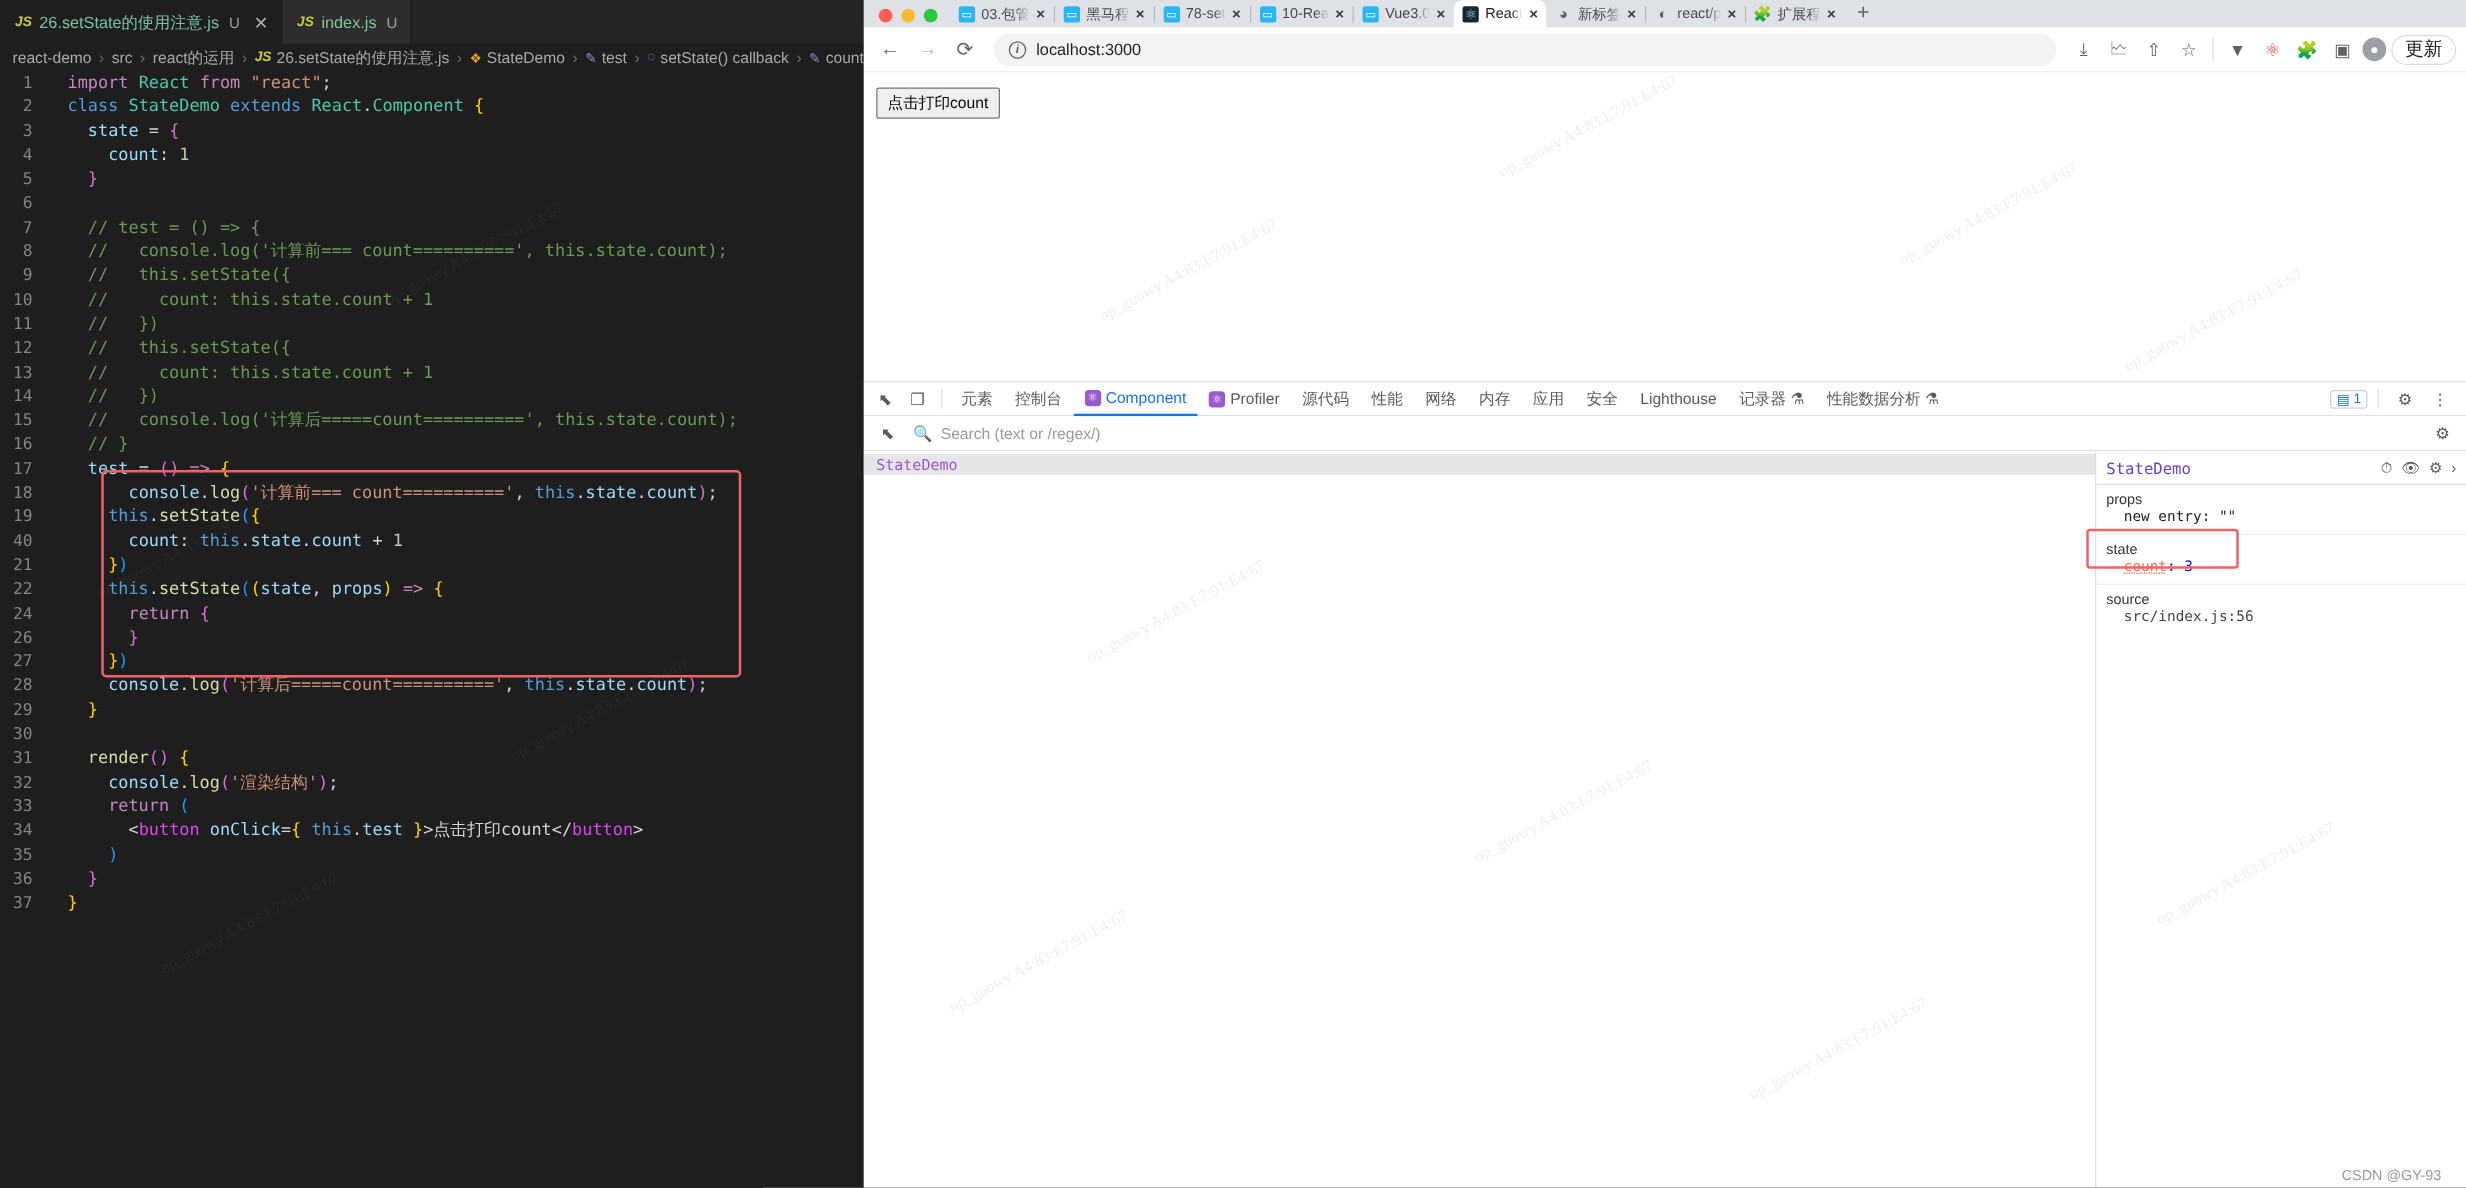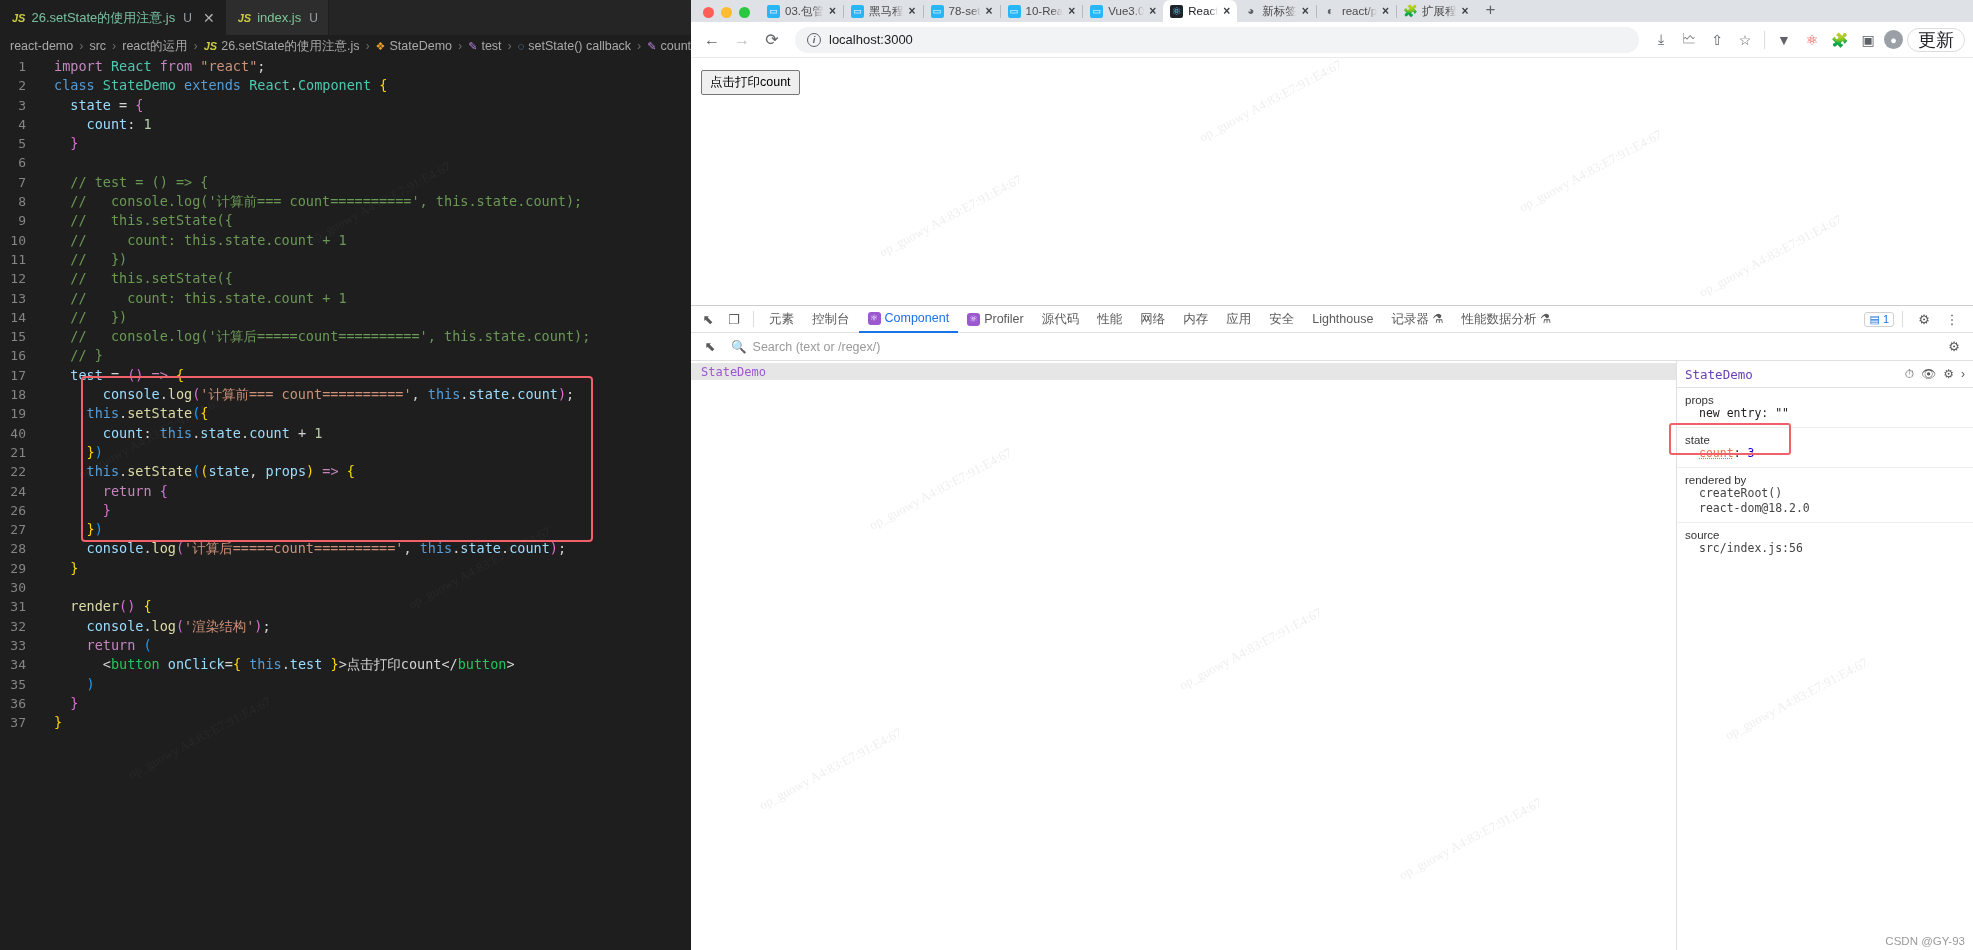--- a/index.html
+++ b/index.html
@@ -60,21 +60,21 @@
   .str  { color: #ce9178; }
   .cmt  { color: #6a9955; }
   .fn   { color: #dcdcaa; }
   .cls  { color: #4ec9b0; }
   .var  { color: #9cdcfe; }
   .num  { color: #b5cea8; }
   .pl   { color: #d4d4d4; }
   .br1  { color: #ffd700; }
   .br2  { color: #da70d6; }
   .br3  { color: #179fff; }
-  .tagn { color: #22c55e; }
+  .tagn { color: #d946ef; }
   .attr { color: #9cdcfe; }
 
   .hl-box {
     position: absolute;
     border: 2px solid #f1616a;
     border-radius: 4px;
     pointer-events: none;
   }
 
   
@@ -135,21 +135,21 @@
     border: 1.3px solid #5f6368; color: #5f6368;
     font-size: 9.5px; display: flex; align-items: center;
     justify-content: center; font-style: italic; font-weight: bold;
   }
   .tb-ico { width: 24px; height: 24px; display: flex; align-items: center;
             justify-content: center; color: #5f6368; font-size: 14px; }
   .tb-ico.red { color: #e8443a; }
   .avatar { width: 19px; height: 19px; border-radius: 50%; background: #9aa0a6;
             display:flex;align-items:center;justify-content:center;color:#fff;font-size:11px;}
   .updbtn { height: 24px; border: 1px solid #dadce0; border-radius: 12px;
-            padding: 0 10px; font-size: 18px; color: #202124;
+            padding: 0 10px; font-size: 15px; color: #202124;
             display: flex; align-items: center; }
   .tb-sep { width: 1px; height: 18px; background: #dadce0; margin: 0 3px; }
 
   
   .viewport { height: 247px; background: #fff; padding: 12px 10px; position: relative; }
   .page-btn {
     font-family: "Liberation Sans", sans-serif;
     font-size: 12.5px; padding: 3px 8px;
     border: 1px solid #767676; border-radius: 2px;
     background: #efefef; color: #000;
@@ -213,21 +213,21 @@
   .hl-side {
     position: absolute; border: 2px solid #f1616a; border-radius: 3px;
     pointer-events: none;
   }
 
   .wm { position: absolute; color: rgba(120,120,120,0.13); font-size: 13px;
         transform: rotate(-28deg); pointer-events: none; white-space: nowrap;
         font-family: "Liberation Serif", serif; }
   .wm-dark { color: rgba(255,255,255,0.045); }
   .csdn-mark {
-    position: absolute; right: 8px; bottom: 3px;
+    position: absolute; right: 20px; bottom: 3px;
     font-size: 11.5px; color: #9a9a9a; font-family: "Liberation Sans", sans-serif;
   }
 </style>
 </head>
 <body>
 
 <div class="root">
 
   <div class="vscode">
 
@@ -500,25 +500,20 @@
             </div>
           </div>
 
           <div class="side-sec" style="position:relative;">
             <div class="sec-label">state</div>
             <div class="sec-row">
               <span class="k-name2">count</span><span class="k-str">: </span><span class="k-num">3</span>
             </div>
           </div>
 
-          <div class="side-sec">
-            <div class="sec-label">rendered by</div>
-            <div class="sec-row">createRoot()</div>
-            <div class="sec-row">react-dom@18.2.0</div>
-          </div>
 
           <div class="side-sec" style="border-bottom:none;">
             <div class="sec-label">source</div>
             <div class="sec-row">src/index.js:56</div>
           </div>
 
           <div class="hl-side" style="left:-8px; top:62px; width:122px; height:32px;"></div>
           <div class="wm" style="left:40px; top:330px;">op_guowy A4:83:E7:91:E4:67</div>
         </div>
       </div>

